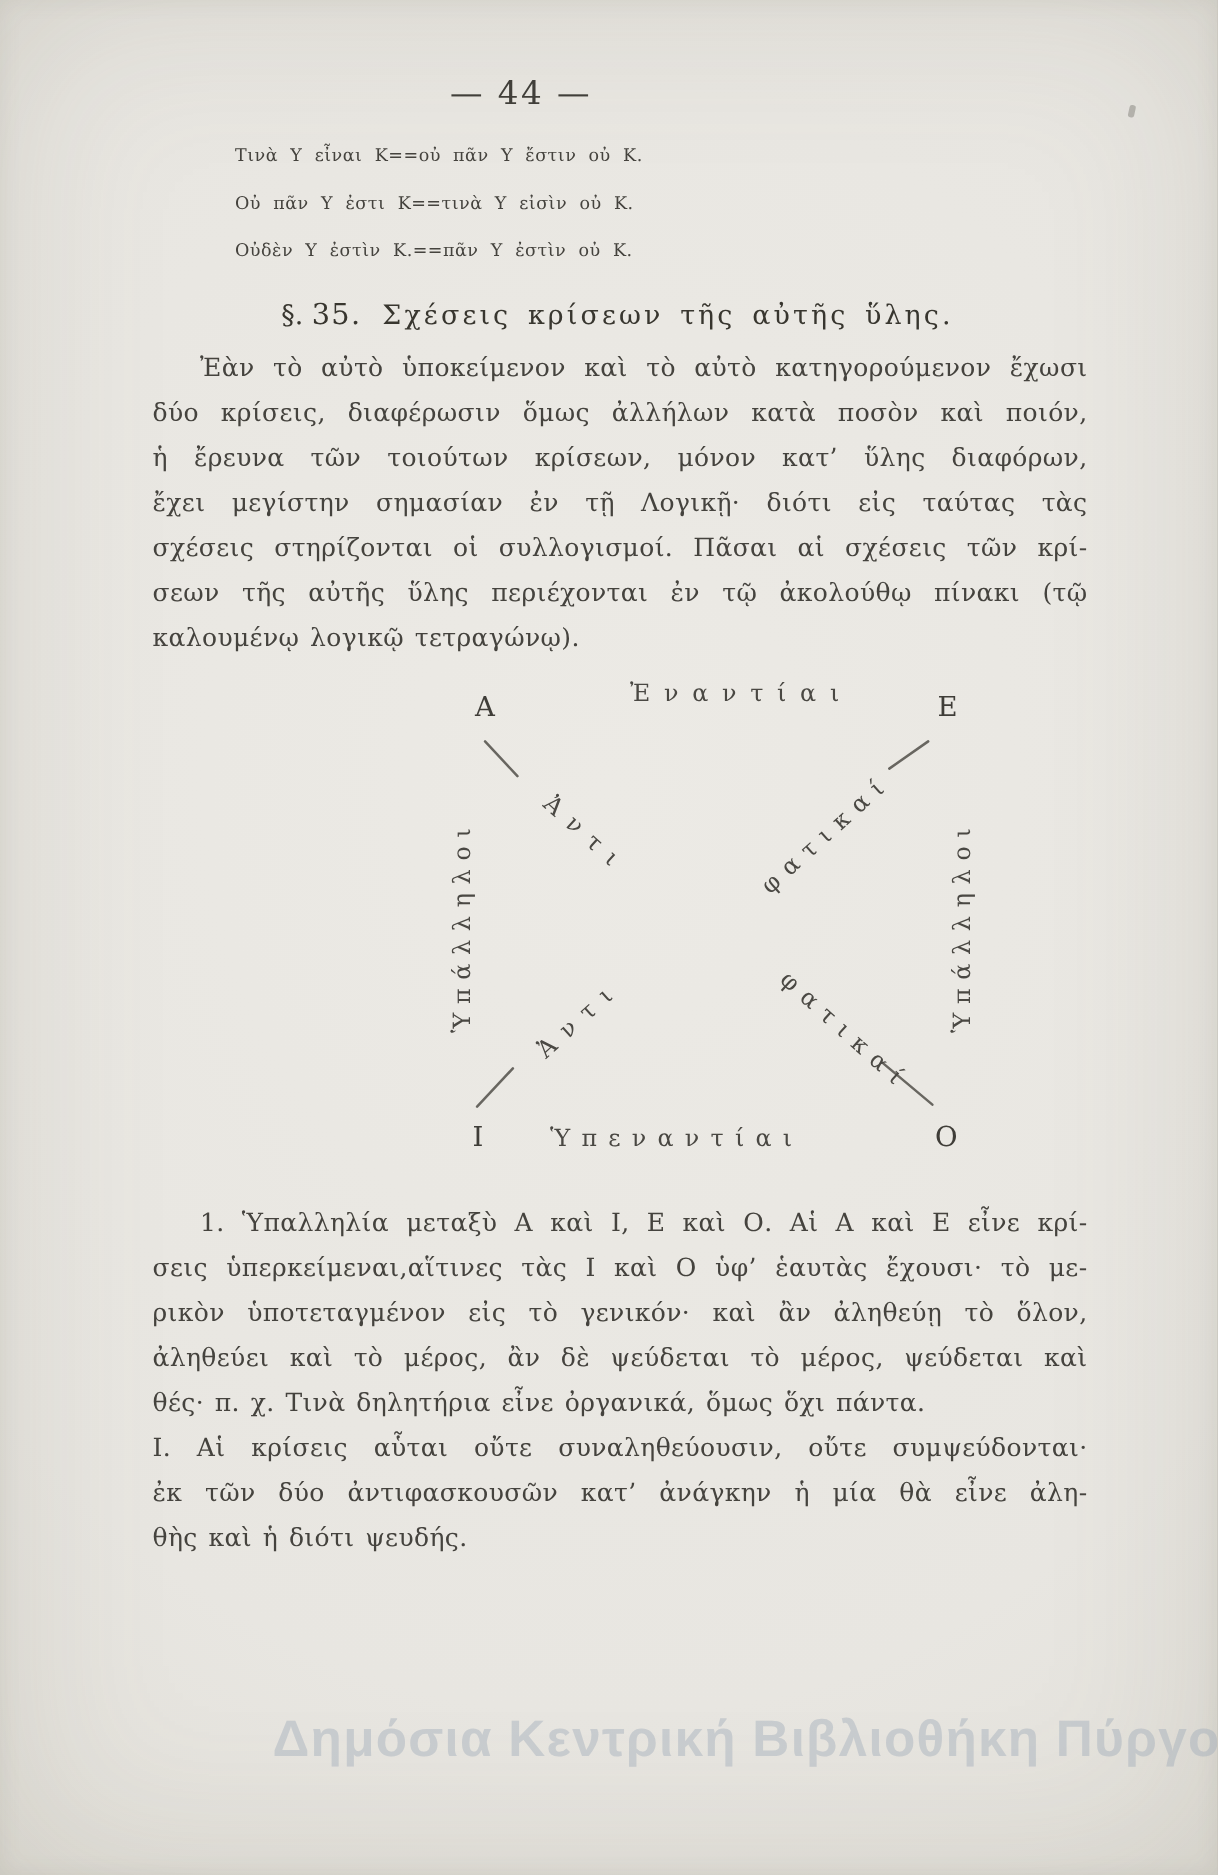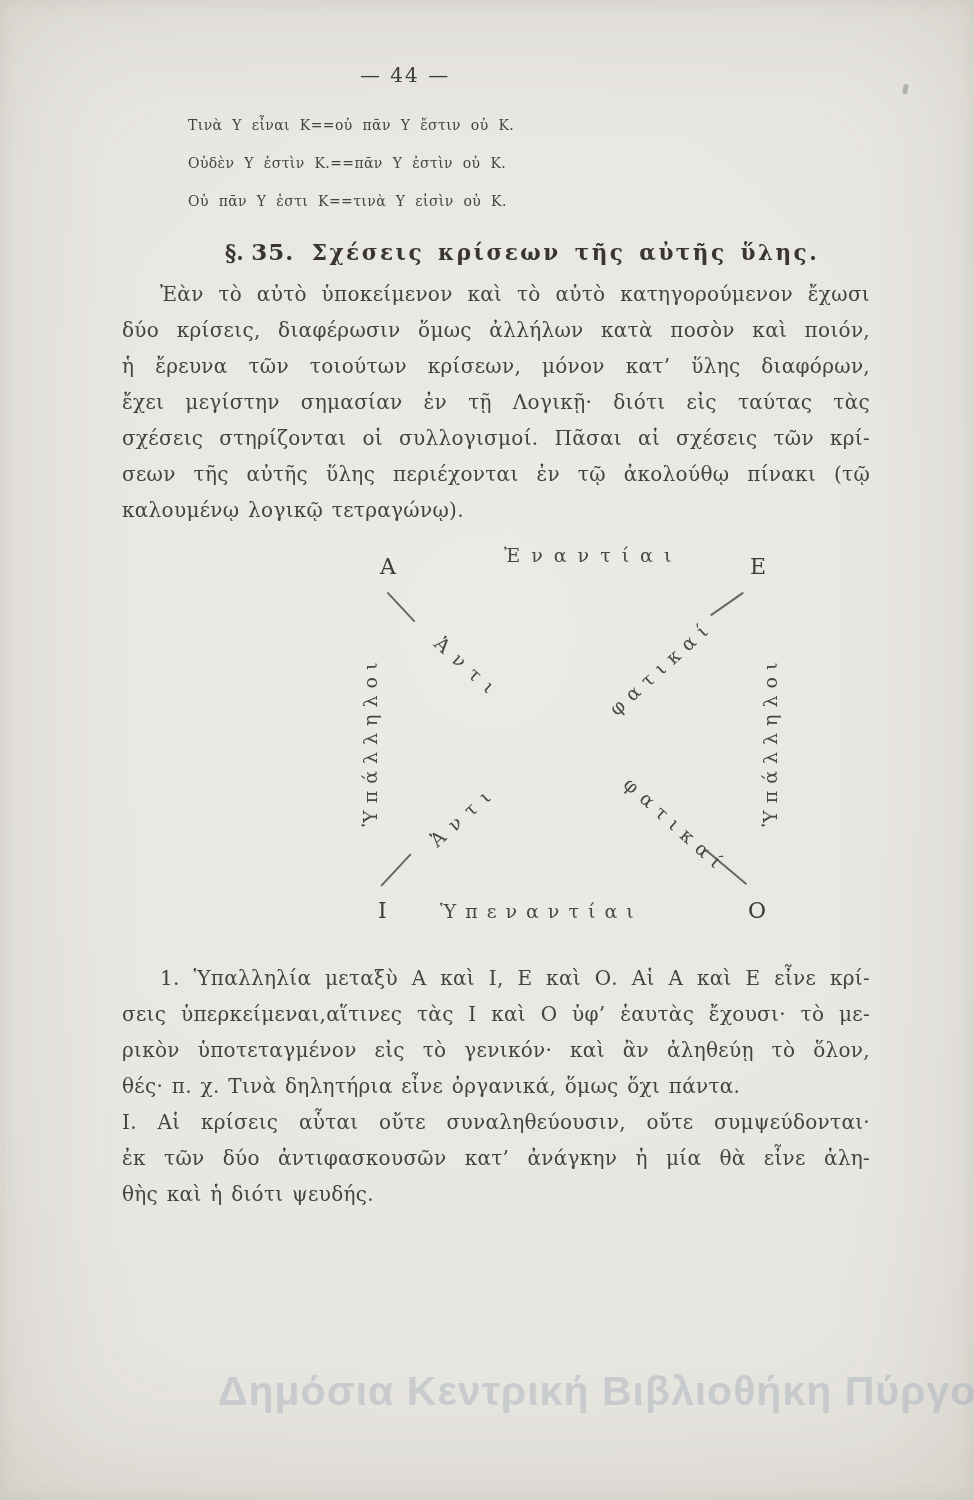--- a/index.html
+++ b/index.html
@@ -10,30 +10,30 @@
     background:
       radial-gradient(ellipse 120% 90% at 50% 42%, #eceae5 0%, #e8e6e1 55%, #e0ded7 88%, #d8d6cf 100%);
     box-shadow: inset 0 0 140px rgba(110,104,88,.16), inset 0 0 18px rgba(110,104,88,.10);
     font-family:"DejaVu Serif", serif;
     color:#45433e;
     overflow:hidden;
   }
   .content{padding:0 104px 0 122px;}
   .pageno{
     margin-top:60px;height:30px;line-height:30px;
-    font-size:20px;letter-spacing:2px;text-indent:238px;color:#413f3a;
+    font-size:26px;letter-spacing:2px;text-indent:238px;color:#413f3a;
   }
   .equivs{margin-top:16px;}
   .eqline{
     margin-left:66px;height:38px;line-height:38px;
     font-size:14px;word-spacing:5px;letter-spacing:.4px;
   }
   .heading{
     margin-top:16px;height:32px;line-height:32px;
-    font-size:21.5px;font-weight:bold;color:#38362f;text-indent:103px;
+    font-size:21.5px;font-weight:normal;color:#38362f;text-indent:103px;
   }
   .secnum{font-size:23px;letter-spacing:1px;}
   .sectitle{letter-spacing:2.5px;margin-left:10px;word-spacing:4px;}
   .para{margin-top:8px;}
   .tline{
     height:36px;line-height:36px;font-size:20px;letter-spacing:.3px;word-spacing:2px;
     text-align:justify;text-align-last:justify;
   }
   .tline.end{text-align-last:left;}
   .tline.first{padding-left:38px;}
@@ -61,22 +61,22 @@
 
 <div class="page">
   <div class="speck"></div>
 
   <div class="content">
 
     <div class="pageno">— 44 —</div>
 
     <div class="equivs">
       <div class="eqline">Τινὰ Υ εἶναι Κ==οὐ πᾶν Υ ἔστιν οὐ Κ.</div>
+      <div class="eqline">Οὐ πᾶν Υ ἐστι Κ==τινὰ Υ εἰσὶν οὐ Κ.</div>
       <div class="eqline">Οὐδὲν Υ ἐστὶν Κ.==πᾶν Υ ἐστὶν οὐ Κ.</div>
-      <div class="eqline">Οὐ πᾶν Υ ἐστι Κ==τινὰ Υ εἰσὶν οὐ Κ.</div>
     </div>
 
     <div class="heading">
       <span class="secmark">§.</span>
       <span class="secnum">35.</span>
       <span class="sectitle">Σχέσεις κρίσεων τῆς αὐτῆς ὕλης.</span>
     </div>
 
     <div class="para intro">
       <div class="tline first">Ἐὰν τὸ αὐτὸ ὑποκείμενον καὶ τὸ αὐτὸ κατηγορούμενον ἔχωσι</div>
@@ -110,20 +110,21 @@
 
       <span class="abs corner" style="left:256px;top:358px;">I</span>
       <span class="abs" style="left:318px;top:360px;letter-spacing:9px;">Ὑπεναντίαι</span>
       <span class="abs corner" style="left:626px;top:358px;">O</span>
     </div>
 
     <div class="para p1">
       <div class="tline first">1. Ὑπαλληλία μεταξὺ Α καὶ Ι, Ε καὶ Ο. Αἱ Α καὶ Ε εἶνε κρί-</div>
       <div class="tline">σεις ὑπερκείμεναι,αἵτινες τὰς Ι καὶ Ο ὑφ’ ἑαυτὰς ἔχουσι· τὸ με-</div>
       <div class="tline">ρικὸν ὑποτεταγμένον εἰς τὸ γενικόν· καὶ ἂν ἀληθεύῃ τὸ ὅλον,</div>
+      <div class="tline">ἀληθεύει καὶ τὸ μέρος, ἂν δὲ ψεύδεται τὸ μέρος, ψεύδεται καὶ</div>
       <div class="tline end">θές· π. χ. Τινὰ δηλητήρια εἶνε ὀργανικά, ὅμως ὅχι πάντα.</div>
     </div>
 
     <div class="para p2" style="margin-top:0;">
       <div class="tline">Ι. Αἱ κρίσεις αὗται οὔτε συναληθεύουσιν, οὔτε συμψεύδονται·</div>
       <div class="tline">ἐκ τῶν δύο ἀντιφασκουσῶν κατ’ ἀνάγκην ἡ μία θὰ εἶνε ἀλη-</div>
       <div class="tline end">θὴς καὶ ἡ διότι ψευδής.</div>
     </div>
 
   </div>

